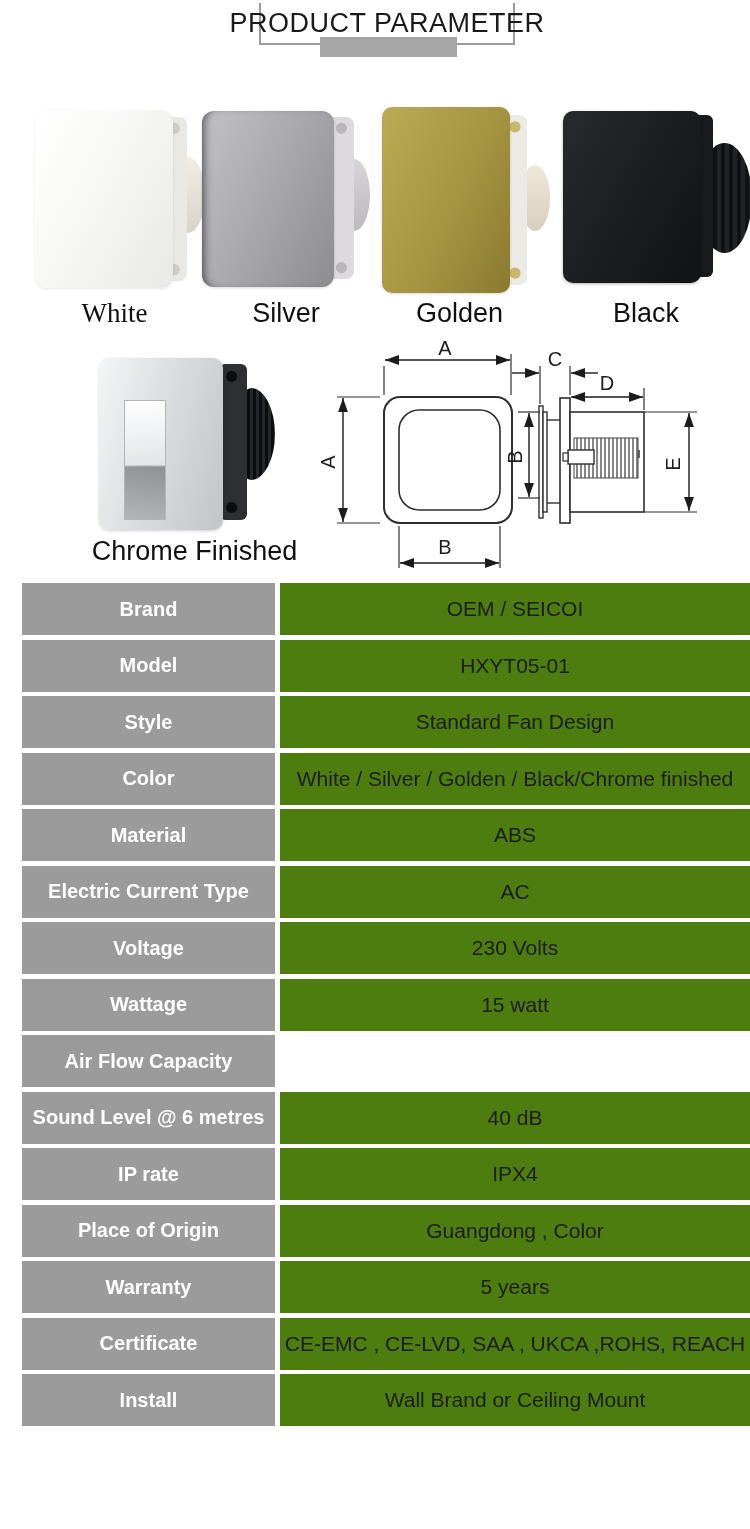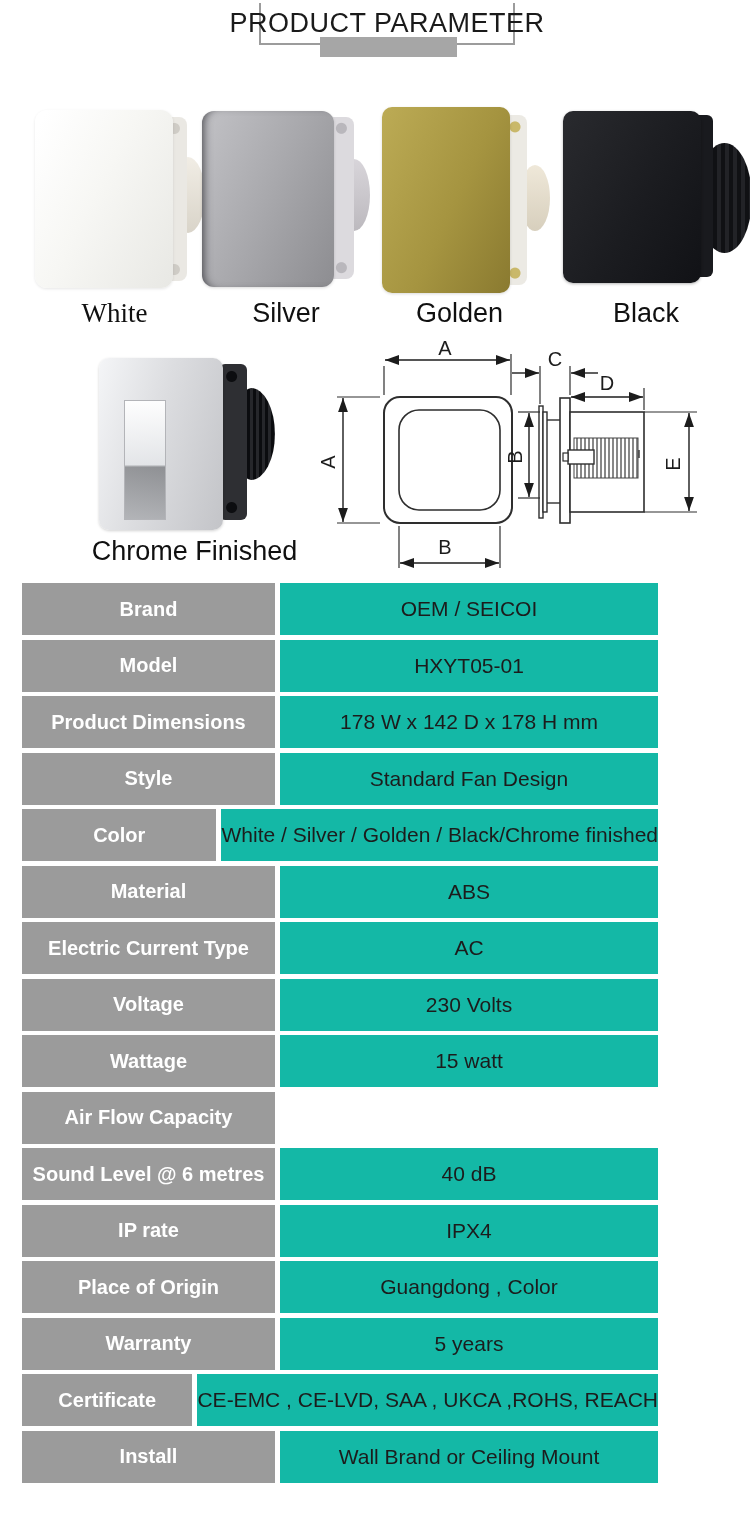--- a/index.html
+++ b/index.html
@@ -68,25 +68,25 @@
     background:radial-gradient(circle at 45% 8%,#0c0d10 0 5px,rgba(0,0,0,0) 6px),
                radial-gradient(circle at 45% 92%,#0c0d10 0 5px,rgba(0,0,0,0) 6px),#2e2f33;}
   .chrome .duct{left:163px;top:38px;width:40px;height:92px;border-radius:40% 60% 60% 40% / 50%;
     background:repeating-linear-gradient(90deg,#0b0c0f 0 3px,#26272b 3px 6px);}
 
   
   .diagram{position:absolute;left:300px;top:340px;}
   .diagram text{font-family:"Liberation Sans",sans-serif;font-size:20px;fill:#1c1c1c;}
 
   
-  .spec-table{position:absolute;left:10px;top:583px;width:636px;}
+  .spec-table{position:absolute;left:10px;top:583px;width:728px;}
   .spec-row{display:flex;height:52px;margin-bottom:4.5px;}
   .spec-label{width:253px;margin-right:5px;background:#9b9b9b;color:#ffffff;
     font-weight:bold;font-size:20px;display:flex;align-items:center;justify-content:center;text-align:center;}
-  .spec-value{flex:1;background:#14b8a6;color:#1c1c1c;font-size:21px;
+  .spec-value{flex:1;background:#4d7c0f;color:#1c1c1c;font-size:21px;
     display:flex;align-items:center;justify-content:center;text-align:center;white-space:nowrap;}
 </style>
 </head>
 <body>
 
 <div class="canvas">
 
   <div class="title-bracket">
     <div class="title-text">PRODUCT PARAMETER</div>
   </div>
@@ -208,24 +208,20 @@
   <div class="spec-table">
     <div class="spec-row">
       <div class="spec-label">Brand</div>
       <div class="spec-value">OEM / SEICOI</div>
     </div>
     <div class="spec-row">
       <div class="spec-label">Model</div>
       <div class="spec-value">HXYT05-01</div>
     </div>
     <div class="spec-row">
-      <div class="spec-label">Product Dimensions</div>
-      <div class="spec-value">178 W x 142 D x 178 H mm</div>
-    </div>
-    <div class="spec-row">
       <div class="spec-label">Style</div>
       <div class="spec-value">Standard Fan Design</div>
     </div>
     <div class="spec-row">
       <div class="spec-label">Color</div>
       <div class="spec-value">White / Silver / Golden / Black/Chrome finished</div>
     </div>
     <div class="spec-row">
       <div class="spec-label">Material</div>
       <div class="spec-value">ABS</div>

